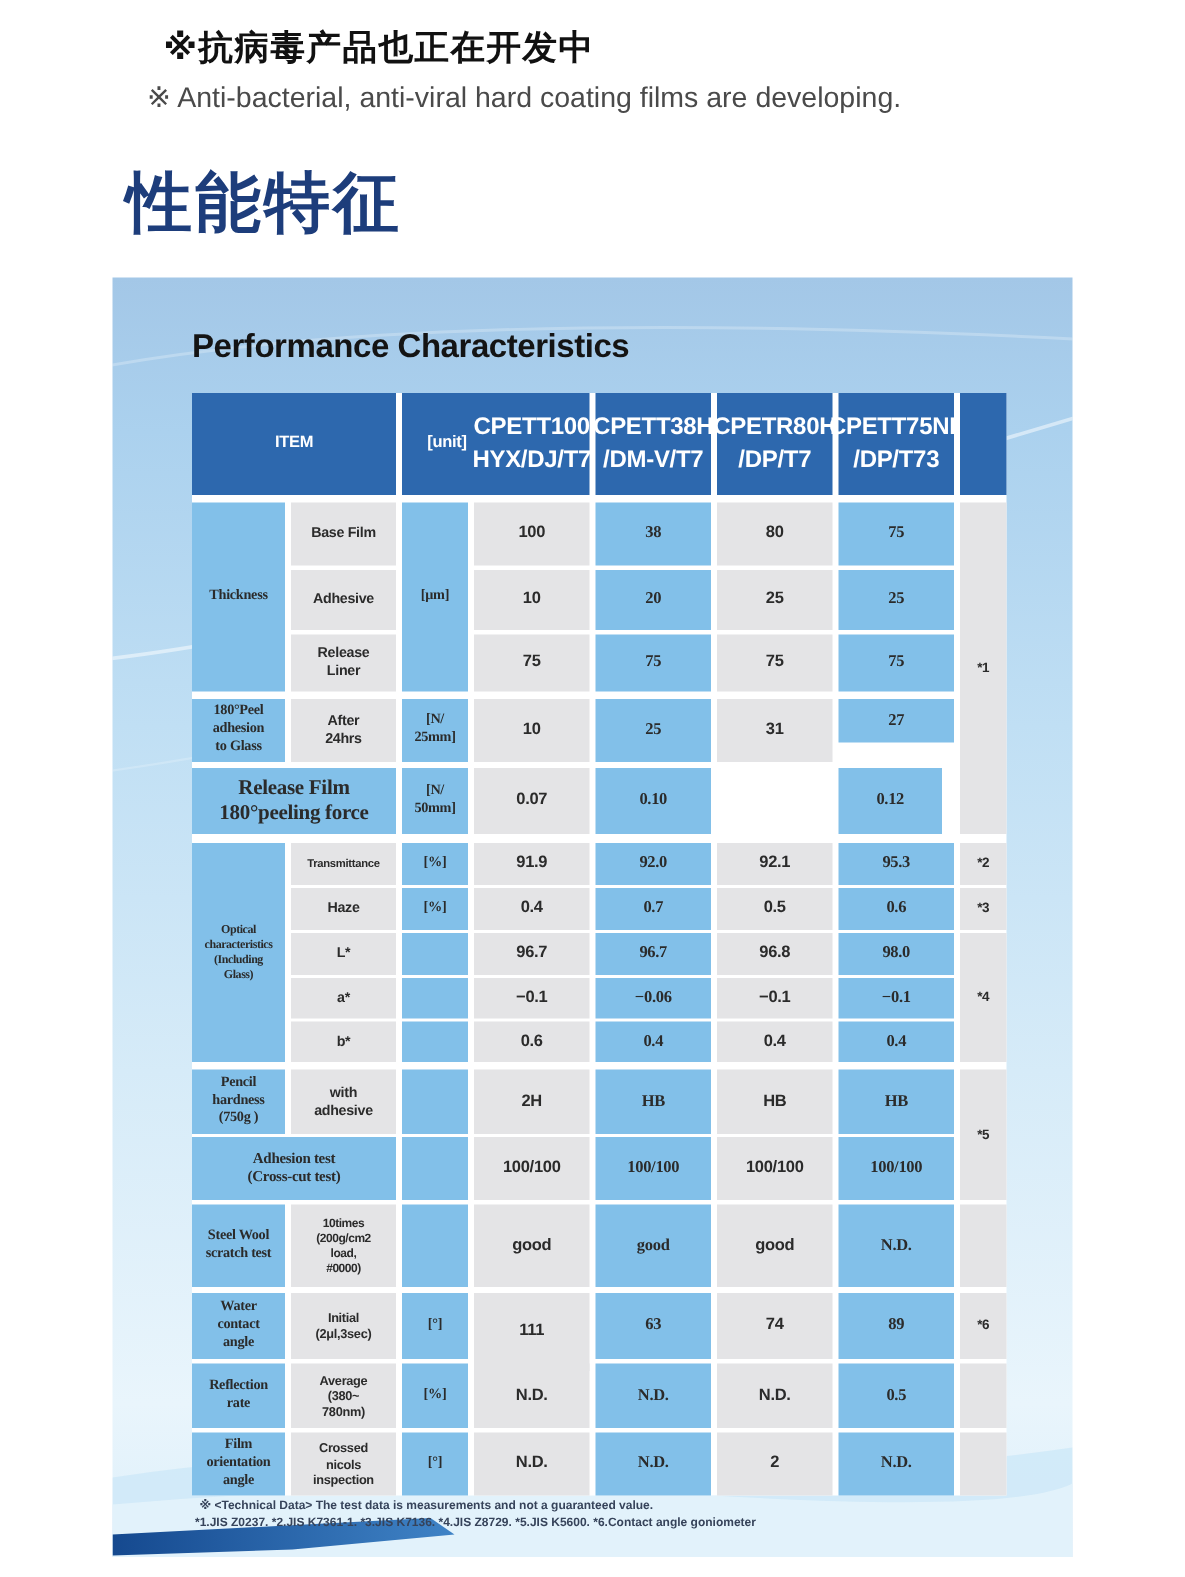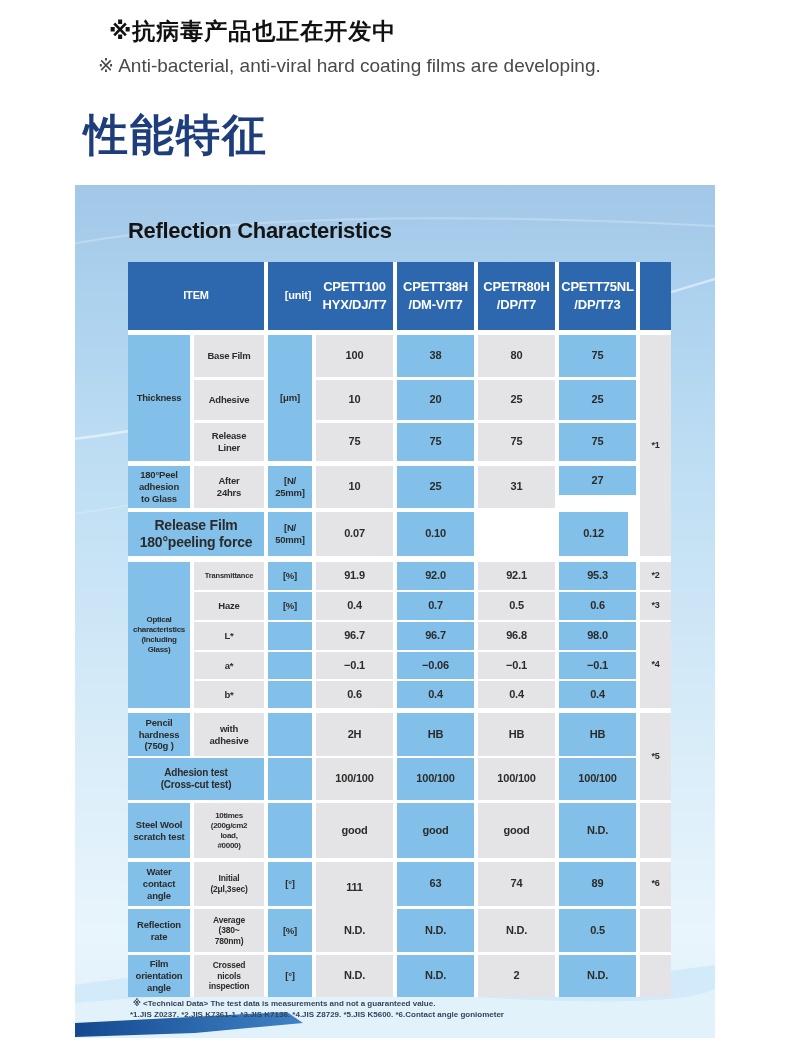--- a/index.html
+++ b/index.html
@@ -17,22 +17,22 @@
     background:linear-gradient(180deg,#a3c7e7 0%,#abd1ee 12%,#c0dff4 35%,#d6ebf8 62%,#e9f5fc 88%,#ddeffa 100%); }
   .panel-title { left:53px; top:33px; font-size:22px; font-weight:bold; color:#141414; letter-spacing:-0.3px; z-index:2; }
   .deco { left:0; top:0; width:640px; height:853px; z-index:0; pointer-events:none; }
   
   .spec-table { left:53px; top:77px; width:543px; height:735px; z-index:1; }
   .table-bg { left:0; top:0; width:543px; height:735px; background:#ffffff; }
   .cell { position:absolute; display:flex; align-items:center; justify-content:center;
     text-align:center; white-space:pre-line; font-weight:bold; color:#2b2b2b;
     line-height:1.25; letter-spacing:-0.2px; }
   .hdr  { background:#2d68ae; color:#ffffff; font-size:11px; }
-  .hdr-p{ font-size:13px; line-height:1.35; }
-  .blue { background:#82c0e9; }
+  .hdr-p{ font-size:16px; line-height:1.35; }
+  .blue { background:#82c0e9;font-family:Liberation Serif, serif; }
   .gray { background:#e4e4e6; }
   .item { font-size:9.5px; }
   .sub  { font-size:9.5px; }
   .unit { font-size:9.5px; }
   .val  { font-size:11px; }
   .tiny { font-size:8px; letter-spacing:-0.3px; }
   .note { font-size:9px; }
   
   .fn1 { left:58px; top:814px; font-size:8px; font-weight:bold; color:#36435a; z-index:2; }
   .fn2 { left:55px; top:825px; font-size:8px; font-weight:bold; color:#36435a; z-index:2; }
@@ -54,21 +54,21 @@
       </linearGradient>
     </defs>
     <path d="M -10 60 Q 220 18 660 42" fill="none" stroke="#ffffff" stroke-width="2" opacity="0.25"></path>
     <path d="M -10 255 C 170 235 420 160 660 88" fill="none" stroke="#ffffff" stroke-width="2.5" opacity="0.5"></path>
     <path d="M -10 330 C 140 310 300 268 430 222" fill="none" stroke="#ffffff" stroke-width="1.5" opacity="0.2"></path>
     <path d="M 0 800 Q 140 778 300 792 T 640 780 L 640 853 L 0 853 Z" fill="#cfe9f8" opacity="0.85"></path>
     <path d="M 0 818 Q 200 800 400 812 T 640 804 L 640 853 L 0 853 Z" fill="#e3f3fb" opacity="0.9"></path>
     <path d="M 0 838 L 212 827 L 228 838 L 120 848 L 0 852 Z" fill="url(#swoosh)"></path>
   </svg>
 
-  <div class="abs panel-title">Reflection Characteristics</div>
+  <div class="abs panel-title">Performance Characteristics</div>
 
   <div class="abs spec-table">
     <div class="abs table-bg"></div>
 
     <div class="cell hdr" style="left:0;top:0;width:136px;height:68px">ITEM</div>
     <div class="cell hdr" style="left:140px;top:0;width:60px;height:68px">[unit]</div>
     <div class="cell hdr hdr-p" style="left:188px;top:0;width:77px;height:68px">CPETT100
 HYX/DJ/T7</div>
     <div class="cell hdr hdr-p" style="left:269px;top:0;width:77px;height:68px">CPETT38H
 /DM-V/T7</div>

